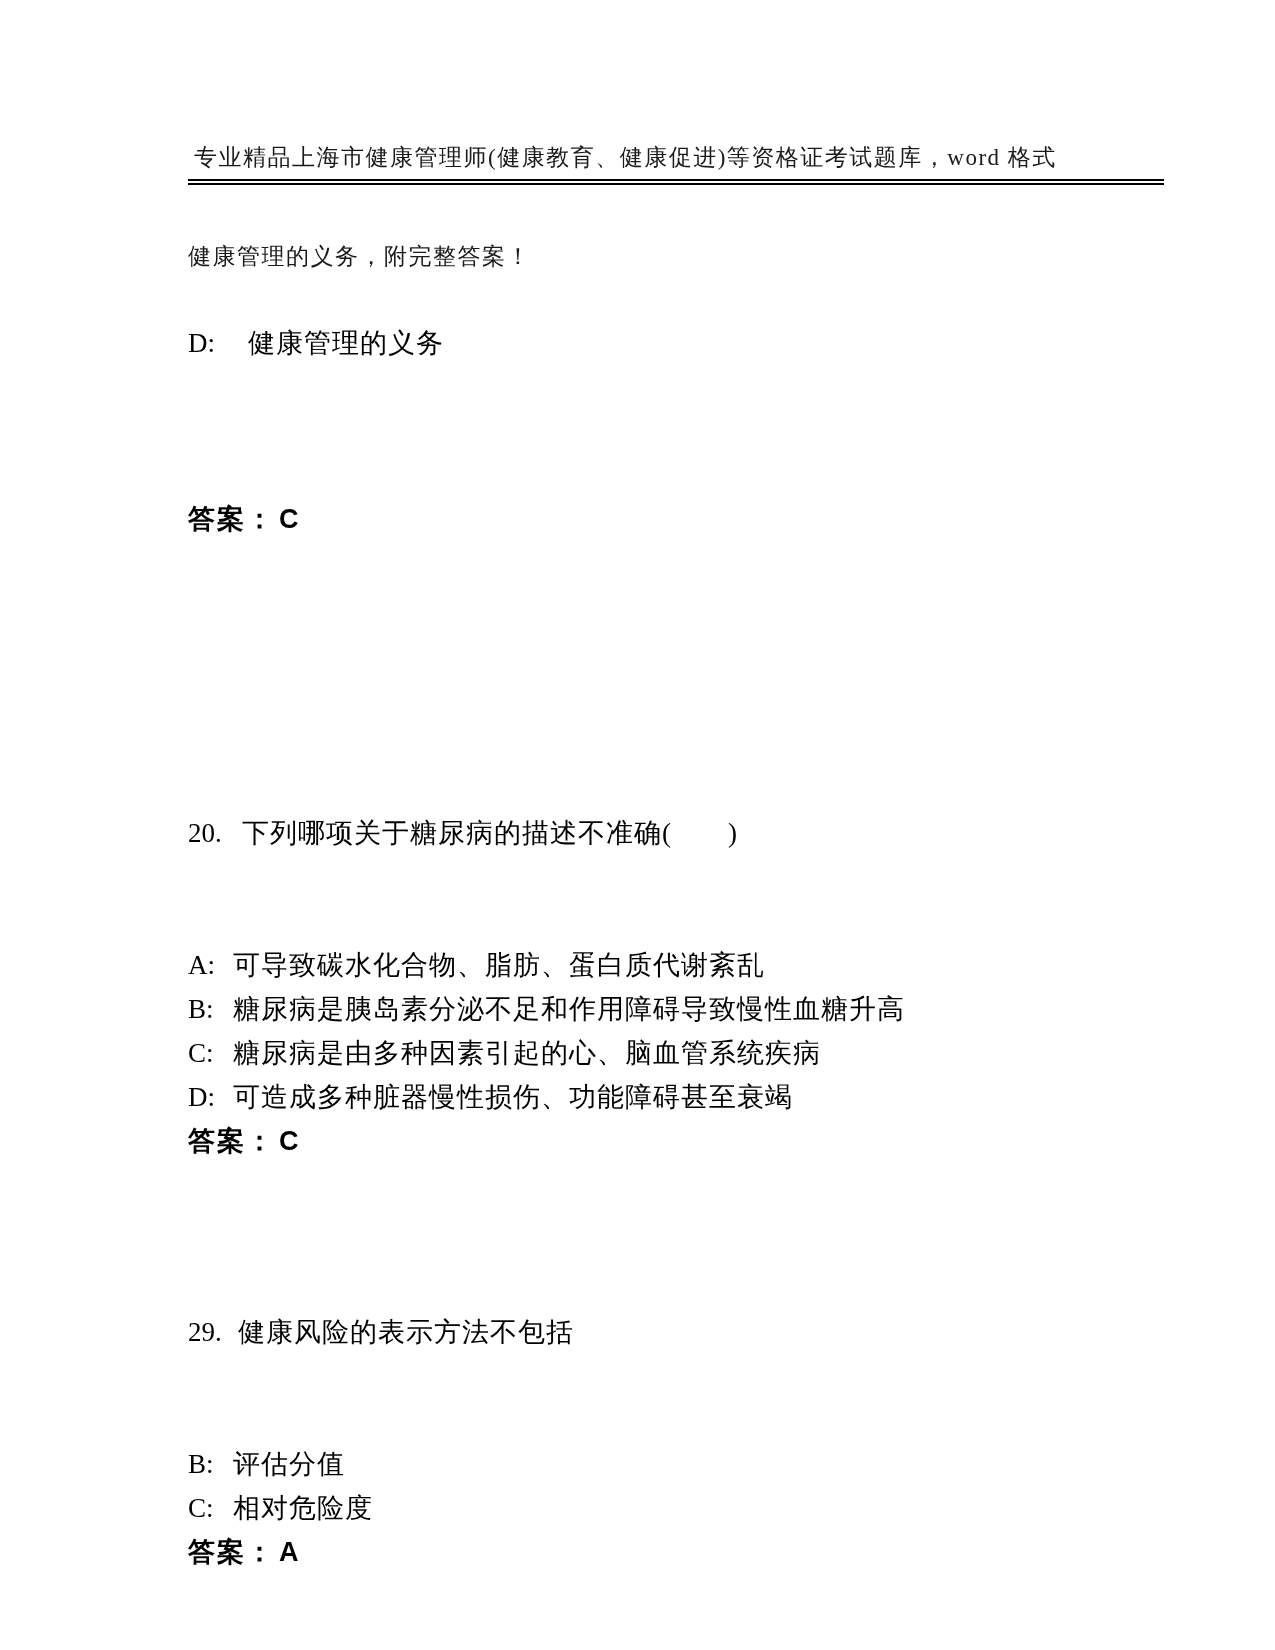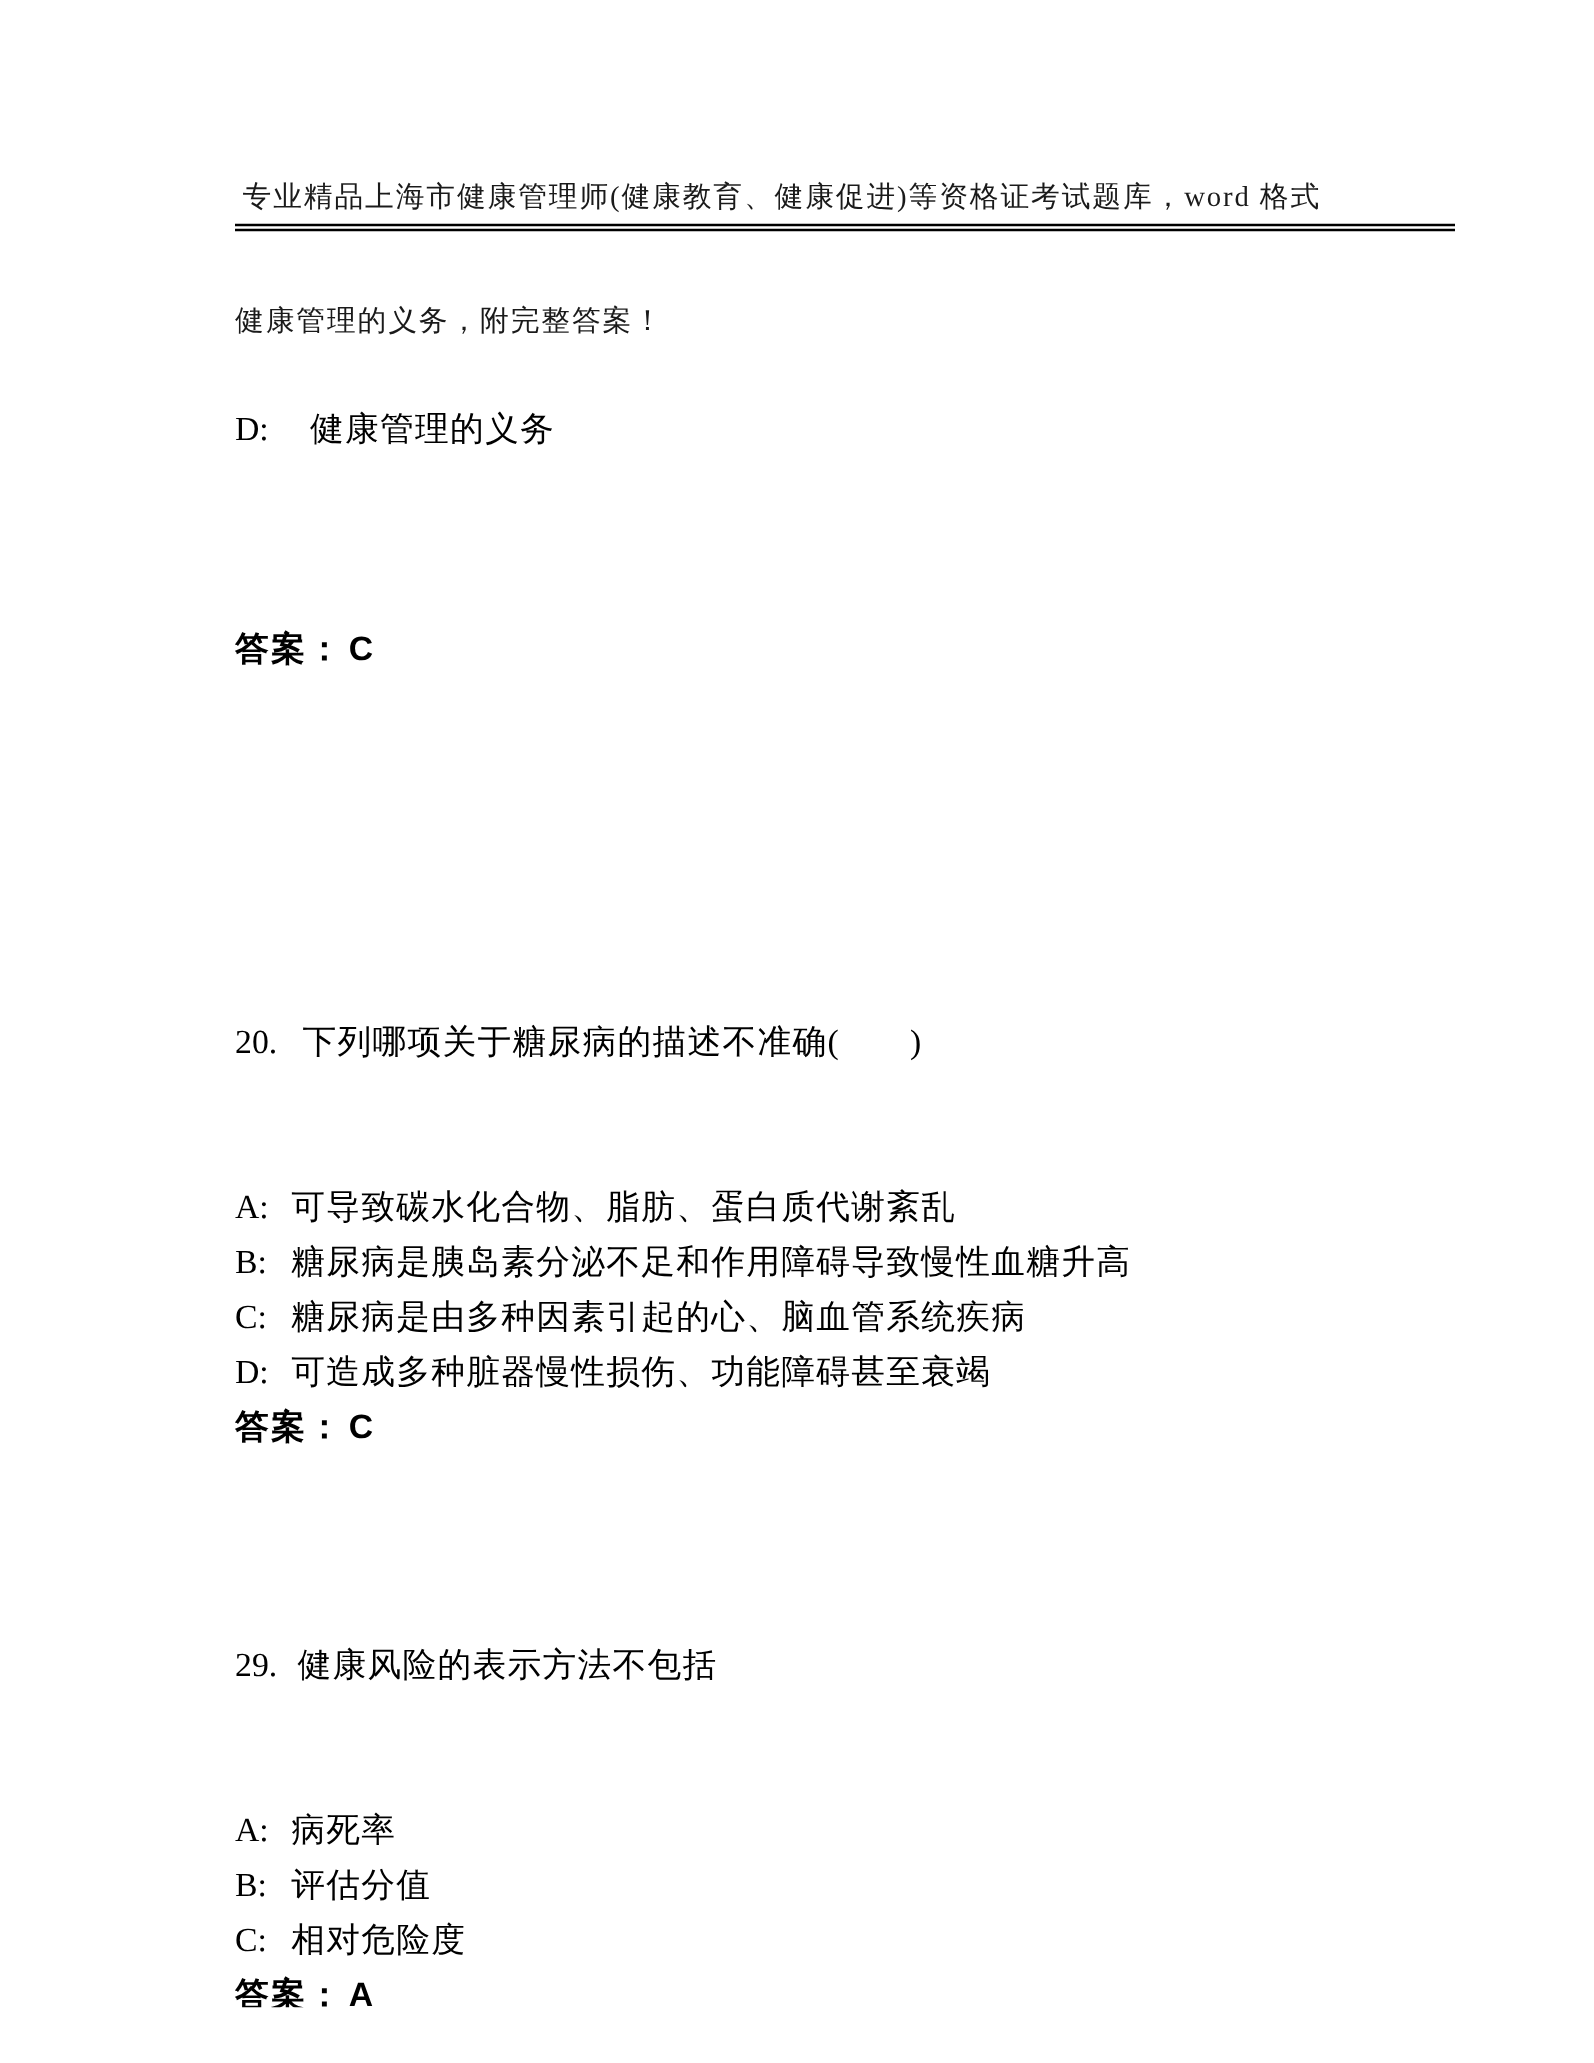--- a/index.html
+++ b/index.html
@@ -79,15 +79,15 @@
   <div class="content">
 
     <div class="line orphan-option"><span class="opt-label">D:</span><span>健康管理的义务</span></div>
 
     <div class="line answer-line"><span>答案：</span><span class="ans-value">C</span></div>
 
     <div id="questions"><div class="q-block" style="margin-top: 50px;">
     <div class="line q-title"><span class="q-num" style="min-width: 54px;">20.</span><span>下列哪项关于糖尿病的描述不准确(　　)</span></div>
   <div class="line"><span class="opt-label">A:</span><span>可导致碳水化合物、脂肪、蛋白质代谢紊乱</span></div><div class="line"><span class="opt-label">B:</span><span>糖尿病是胰岛素分泌不足和作用障碍导致慢性血糖升高</span></div><div class="line"><span class="opt-label">C:</span><span>糖尿病是由多种因素引起的心、脑血管系统疾病</span></div><div class="line"><span class="opt-label">D:</span><span>可造成多种脏器慢性损伤、功能障碍甚至衰竭</span></div><div class="line answer-line"><span>答案：</span><span class="ans-value">C</span></div></div><div class="q-block" style="margin-top: 59px;">
     <div class="line q-title"><span class="q-num" style="min-width: 50px;">29.</span><span>健康风险的表示方法不包括</span></div>
-  <div class="line"><span class="opt-label">A:</span><span>病死率</span></div><div class="line"><span class="opt-label">B:</span><span>评估分值</span></div><div class="line"><span class="opt-label">C:</span><span>相对危险度</span></div><div class="line answer-line"><span>答案：</span><span class="ans-value">A</span></div></div></div>
+  <div class="line"><span class="opt-label">B:</span><span>评估分值</span></div><div class="line"><span class="opt-label">C:</span><span>相对危险度</span></div><div class="line answer-line"><span>答案：</span><span class="ans-value">A</span></div></div></div>
   </div>
 </div>
 
 </body></html>

